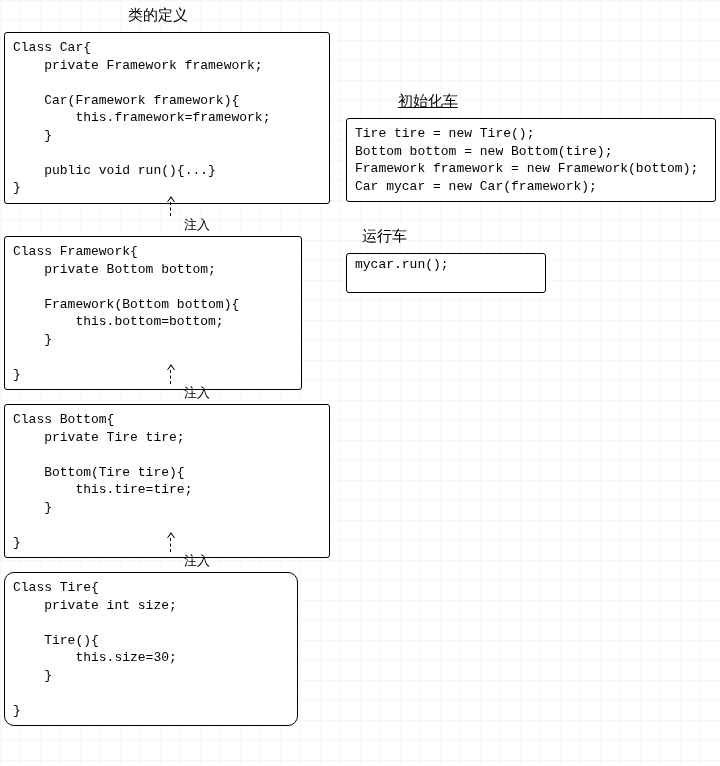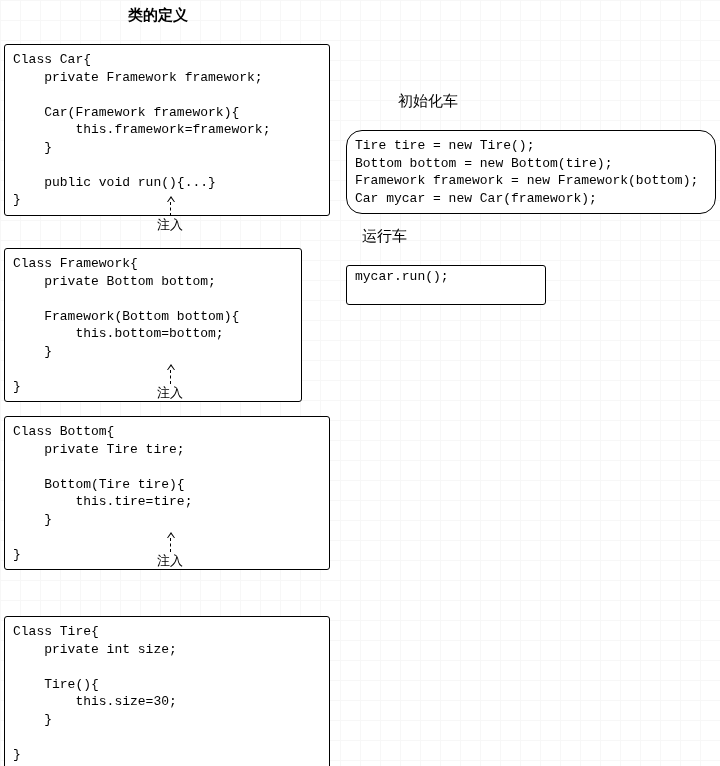--- a/index.html
+++ b/index.html
@@ -24,26 +24,25 @@
     position: absolute;
   }
   .codebox {
     position: absolute;
     border: 1px solid #000;
     background: #fff;
     padding: 6px 8px;
     white-space: pre;
     line-height: 1.35;
     border-radius: 3px;
-    margin-top: 12px;
   }
   .arrow-wrap {
     position: absolute;
     width: 80px;
-    text-align: center;
+    text-align: right;
   }
   .arrow-line {
     width: 0;
     height: 14px;
     border-left: 1px dashed #000;
     margin: 0 auto;
     position: relative;
   }
   .arrow-head {
     position: absolute;
@@ -67,22 +66,22 @@
   }
   .arrow-label {
     font-family: "Helvetica Neue", Arial, sans-serif;
     font-size: 13px;
     margin-top: 0px;
   }
 </style>
 </head>
 <body>
 
-<div class="heading" style="left:128px; top:6px;font-weight:bold;">类的定义</div>
-<div class="heading" style="left:398px; top:92px;">初始化车</div>
+<div class="heading" style="left:128px; top:6px;">类的定义</div>
+<div class="heading" style="left:398px; top:92px;text-decoration:underline;">初始化车</div>
 <div class="heading" style="left:362px; top:227px;">运行车</div>
 
 <div class="codebox" style="left:4px; top:32px; width:326px;">Class Car{
     private Framework framework;
 
     Car(Framework framework){
         this.framework=framework;
     }
 
     public void run(){...}
@@ -120,26 +119,26 @@
 
 }</div>
 
 <div class="arrow-wrap" style="left:130px; top:538px;">
   <div class="arrow-line">
       <div class="arrow-head"></div>
     </div>
   <div class="arrow-label">注入</div>
 </div>
 
-<div class="codebox" style="left:4px; top:604px; width:326px;">Class Tire{
+<div class="codebox" style="left:4px; top:572px; width:294px;border-radius:10px;">Class Tire{
     private int size;
 
     Tire(){
         this.size=30;
     }
 
 }</div>
 
-<div class="codebox" style="left:346px; top:118px; width:370px;border-radius:16px;">Tire tire = new Tire();
+<div class="codebox" style="left:346px; top:118px; width:370px;">Tire tire = new Tire();
 Bottom bottom = new Bottom(tire);
 Framework framework = new Framework(bottom);
 Car mycar = new Car(framework);</div>
 <div class="codebox" style="left:346px; top:253px; width:200px; padding-top:2px; padding-bottom:18px;">mycar.run();</div>
 
 </body></html>

